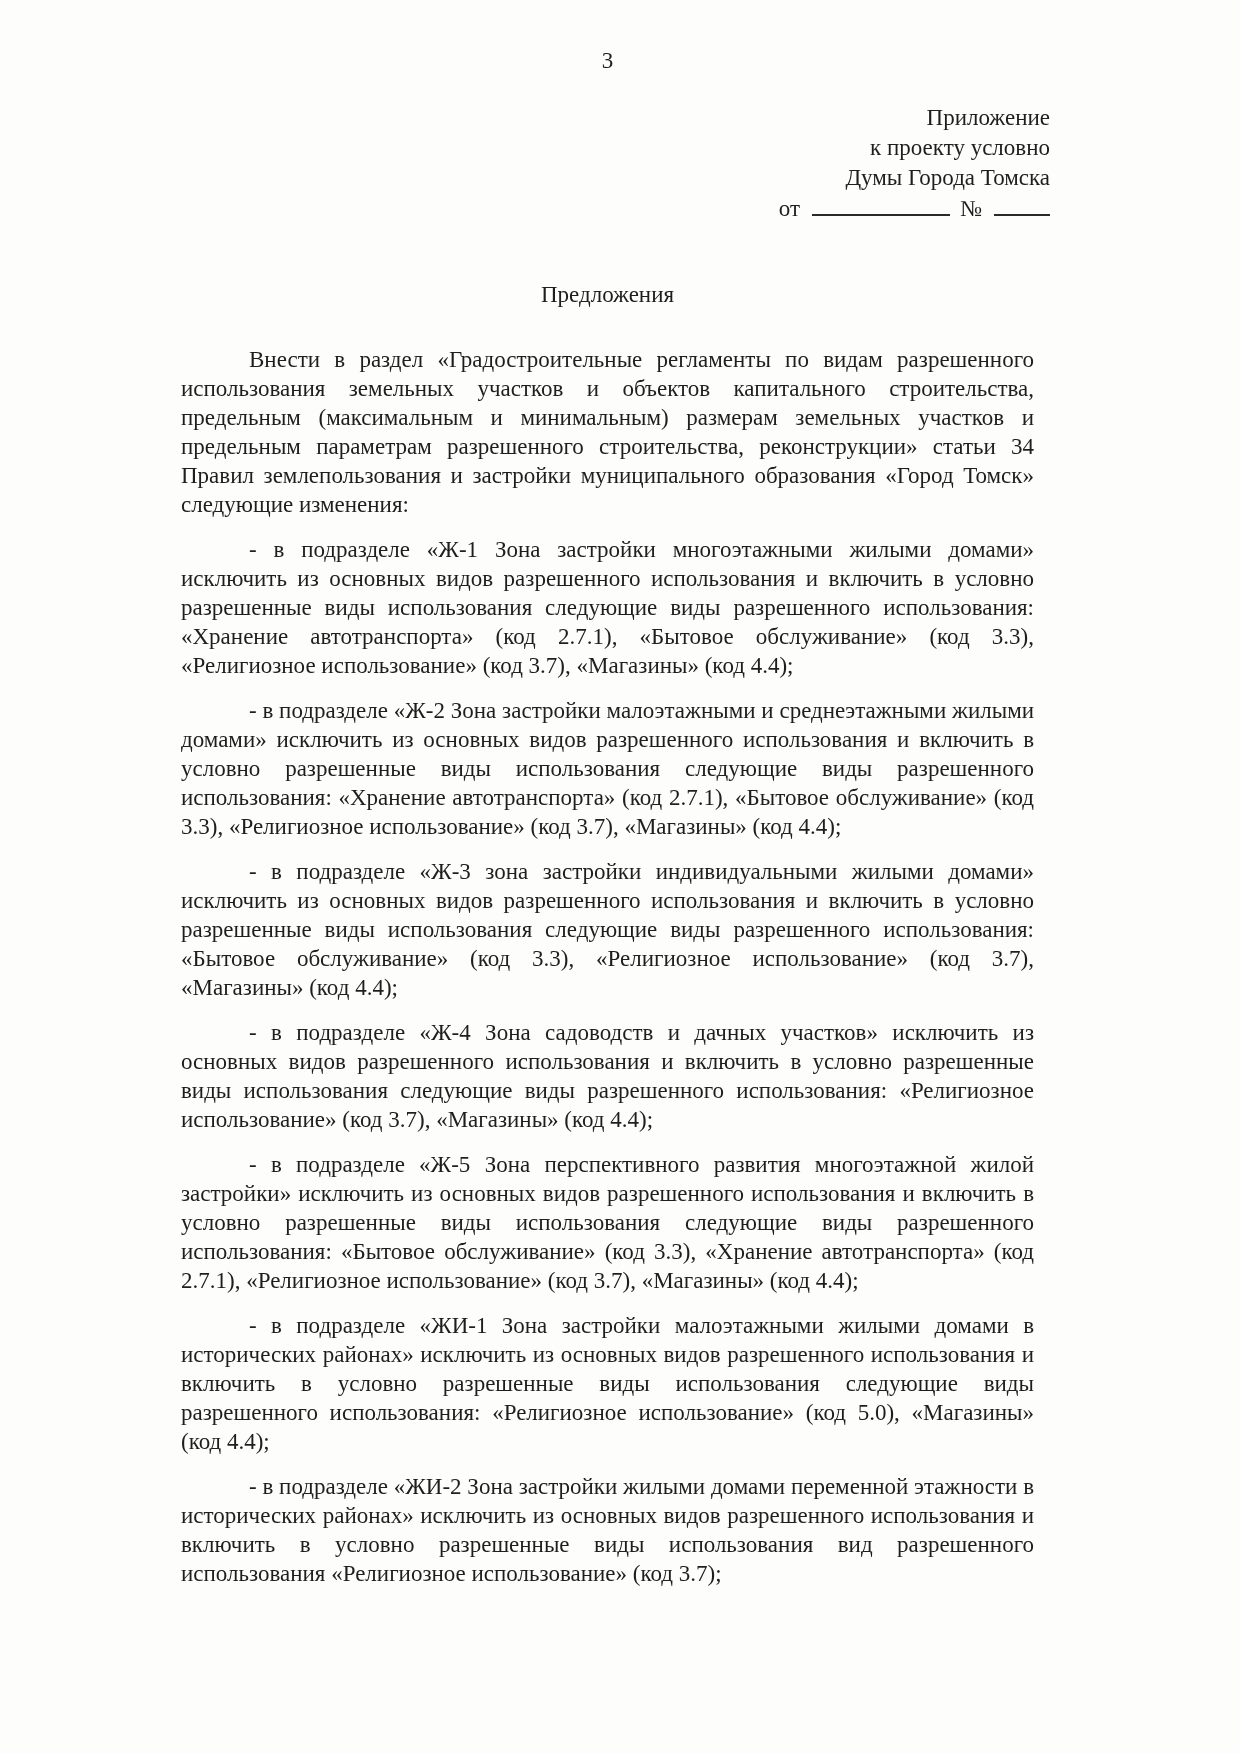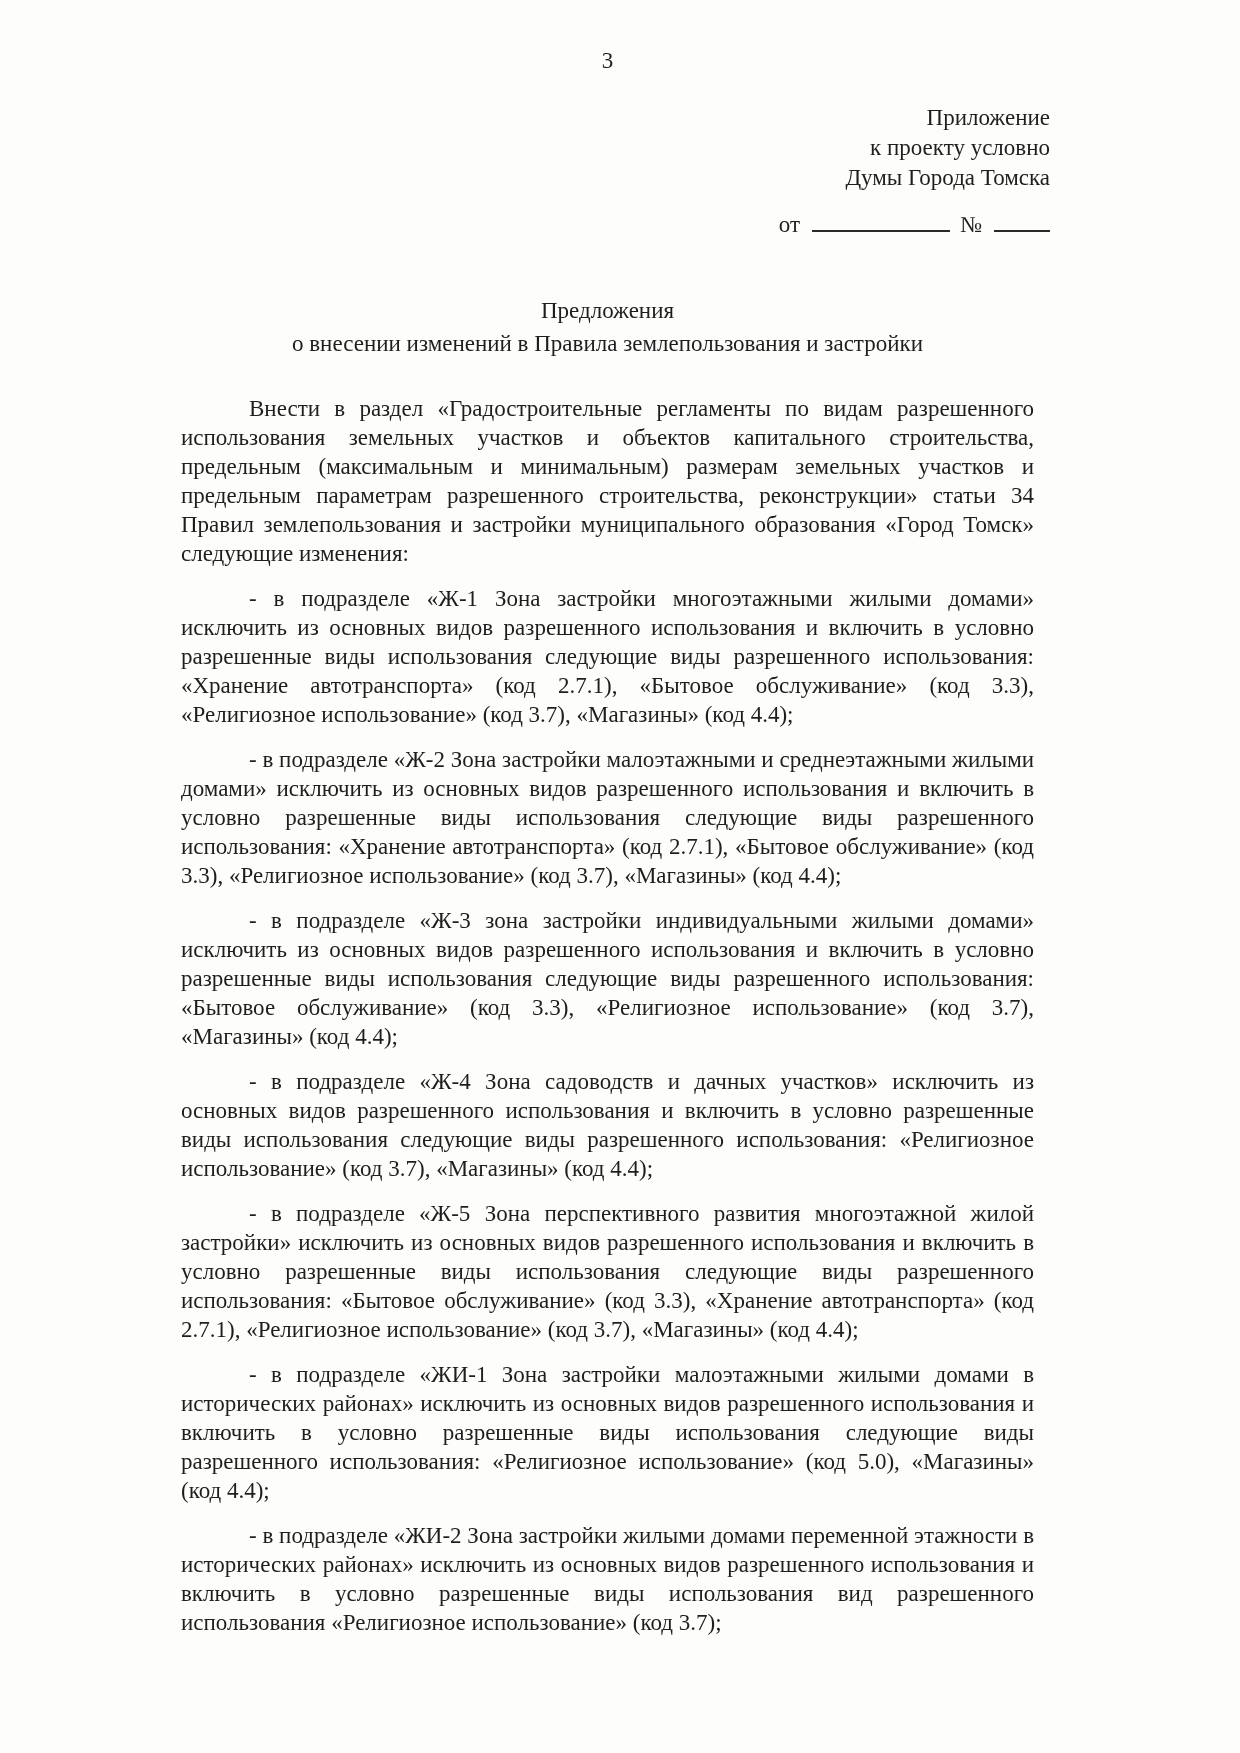--- a/index.html
+++ b/index.html
@@ -24,21 +24,21 @@
   .page-number {
     text-align: center;
     margin-bottom: 28px;
   }
   .header-block {
     text-align: right;
     line-height: 30px;
   }
   .date-line {
     text-align: right;
-    margin-top: 17px;
+    margin-top: 1px;
     white-space: nowrap;
   }
   .blank {
     display: inline-block;
     border-bottom: 2px solid #2a2a2a;
     height: 0.85em;
     vertical-align: baseline;
   }
   .blank-long  { width: 138px; margin: 0 10px 0 12px; }
   .blank-short { width: 56px;  margin-left: 12px; }
@@ -65,21 +65,20 @@
     <div>Приложение</div>
     <div>к проекту условно</div>
     <div>Думы Города Томска</div>
     <div class="date-line">
       <span>от</span><span class="blank blank-long"></span><span>№</span><span class="blank blank-short"></span>
     </div>
   </div>
 
   <div class="title-block">
     <div>Предложения</div>
-    <div>о внесении изменений в Правила землепользования и застройки</div>
   </div>
 
   <div class="doc-body">
     <p>Внести в раздел «Градостроительные регламенты по видам разрешенного использования земельных участков и объектов капитального строительства, предельным (максимальным и минимальным) размерам земельных участков и предельным параметрам разрешенного строительства, реконструкции» статьи 34 Правил землепользования и застройки муниципального образования «Город Томск» следующие изменения:</p>
     <p>- в подразделе «Ж-1 Зона застройки многоэтажными жилыми домами» исключить из основных видов разрешенного использования и включить в условно разрешенные виды использования следующие виды разрешенного использования: «Хранение автотранспорта» (код 2.7.1), «Бытовое обслуживание» (код 3.3), «Религиозное использование» (код 3.7), «Магазины» (код 4.4);</p>
     <p>- в подразделе «Ж-2 Зона застройки малоэтажными и среднеэтажными жилыми домами» исключить из основных видов разрешенного использования и включить в условно разрешенные виды использования следующие виды разрешенного использования: «Хранение автотранспорта» (код 2.7.1), «Бытовое обслуживание» (код 3.3), «Религиозное использование» (код 3.7), «Магазины» (код 4.4);</p>
     <p>- в подразделе «Ж-3 зона застройки индивидуальными жилыми домами» исключить из основных видов разрешенного использования и включить в условно разрешенные виды использования следующие виды разрешенного использования: «Бытовое обслуживание» (код 3.3), «Религиозное использование» (код 3.7), «Магазины» (код 4.4);</p>
     <p>- в подразделе «Ж-4 Зона садоводств и дачных участков» исключить из основных видов разрешенного использования и включить в условно разрешенные виды использования следующие виды разрешенного использования: «Религиозное использование» (код 3.7), «Магазины» (код 4.4);</p>
     <p>- в подразделе «Ж-5 Зона перспективного развития многоэтажной жилой застройки» исключить из основных видов разрешенного использования и включить в условно разрешенные виды использования следующие виды разрешенного использования: «Бытовое обслуживание» (код 3.3), «Хранение автотранспорта» (код 2.7.1), «Религиозное использование» (код 3.7), «Магазины» (код 4.4);</p>
     <p>- в подразделе «ЖИ-1 Зона застройки малоэтажными жилыми домами в исторических районах» исключить из основных видов разрешенного использования и включить в условно разрешенные виды использования следующие виды разрешенного использования: «Религиозное использование» (код 5.0), «Магазины» (код 4.4);</p>

